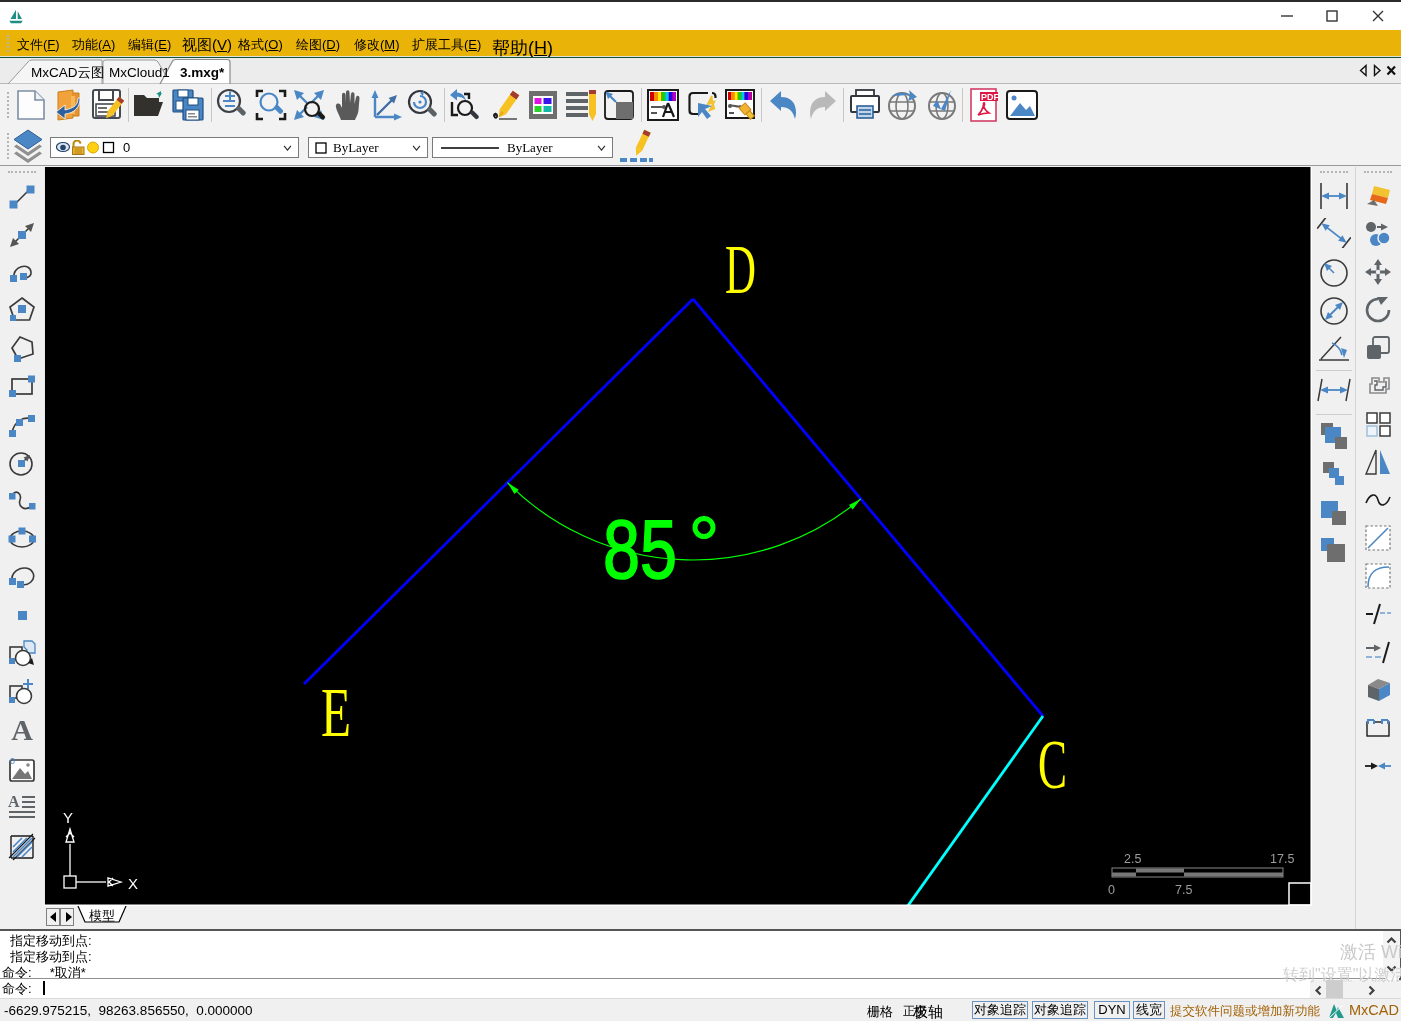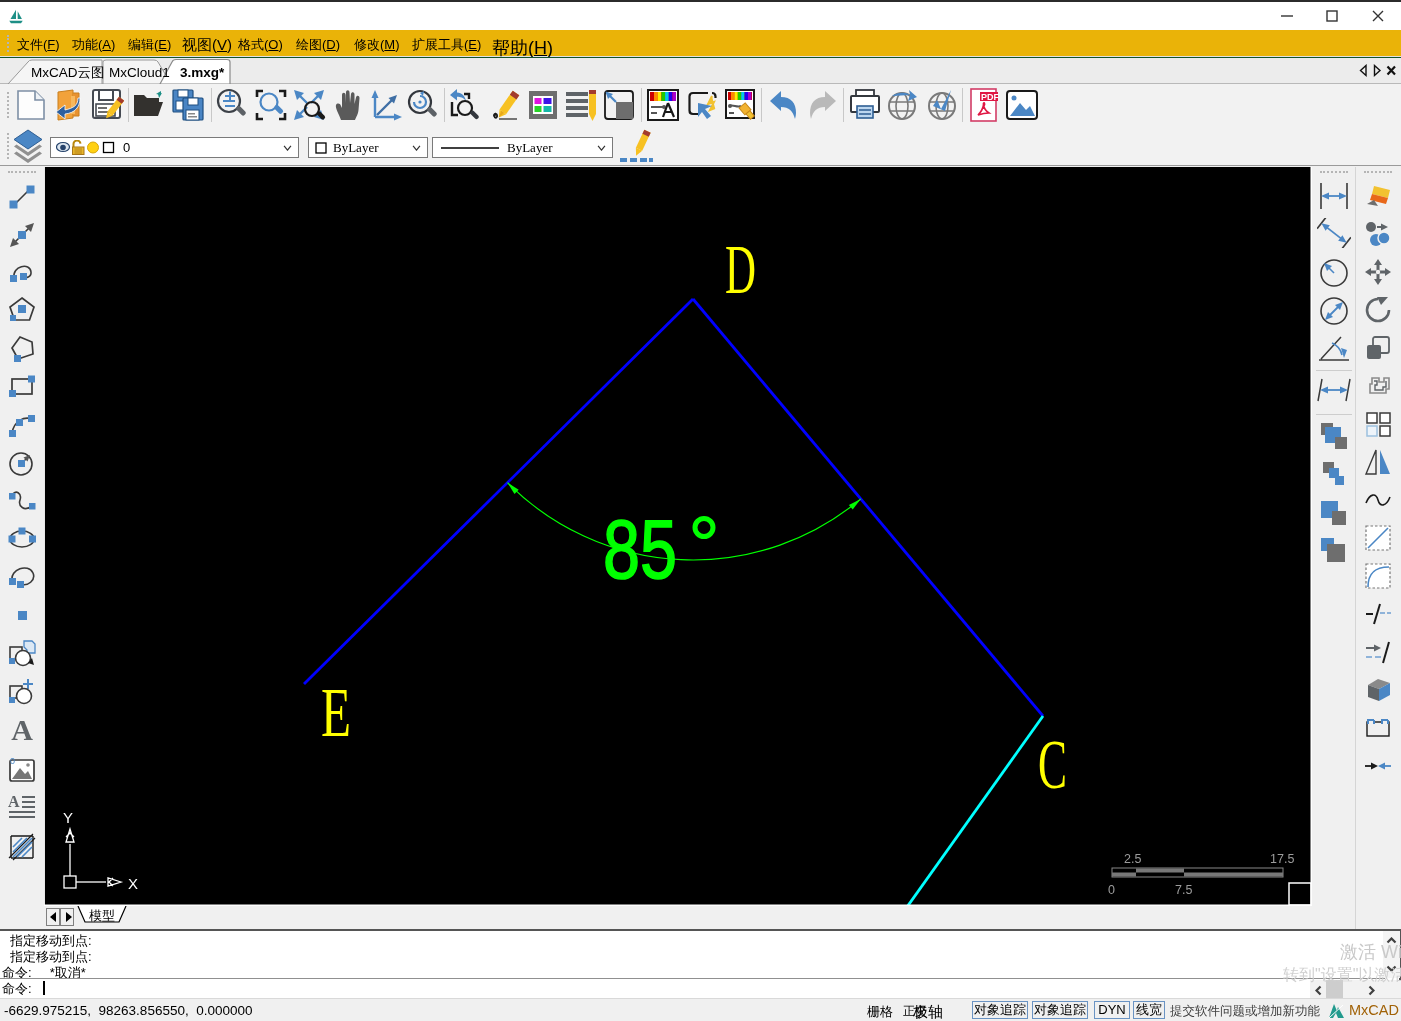--- a/index.html
+++ b/index.html
@@ -729,20 +729,20 @@
 
 <div class="abs" style="left:0;top:998px;width:1401px;height:23px;background:#f0f0f0;border-top:1px solid #d9d9d9">
   <div class="abs" style="left:4px;top:4px;font-size:13.5px">-6629.975215,&nbsp; 98263.856550,&nbsp; 0.000000</div>
   <div class="abs" style="left:867px;top:4px;font-size:13px">栅格</div>
   <div class="abs" style="left:903px;top:4px;font-size:12px">正交</div>
   <div class="abs" style="left:913px;top:4px;font-size:15px">极轴</div>
   <div class="abs" style="left:972px;top:2px;width:56px;height:18px;border:1px solid #6a93c3;text-align:center;line-height:16px;font-size:13px">对象追踪</div>
   <div class="abs" style="left:1032px;top:2px;width:56px;height:18px;border:1px solid #6a93c3;text-align:center;line-height:16px;font-size:13px">对象追踪</div>
   <div class="abs" style="left:1094px;top:2px;width:36px;height:18px;border:1px solid #6a93c3;text-align:center;line-height:16px;font-size:13px">DYN</div>
   <div class="abs" style="left:1133px;top:2px;width:32px;height:18px;border:1px solid #6a93c3;text-align:center;line-height:16px;font-size:13px">线宽</div>
-  <div class="abs" style="left:1170px;top:4px;font-size:12.5px;color:#404040">提交软件问题或增加新功能</div>
+  <div class="abs" style="left:1170px;top:4px;font-size:12.5px;color:#a16207">提交软件问题或增加新功能</div>
   <svg class="abs" style="left:1328px;top:3px" width="18" height="17" viewBox="0 0 18 17">
     <path d="M1 16 L6 2 L9 9 L5 16 Z" fill="#229a8d"></path>
     <path d="M10 5 L16 16 L10 16 L8 11 Z" fill="#229a8d"></path>
     <path d="M1 16 L15 3" stroke="#fff" stroke-width="1"></path>
   </svg>
   <div class="abs" style="left:1349px;top:3px;font-size:14.5px;color:#a16207">MxCAD</div>
 </div>
 
 </body></html>

